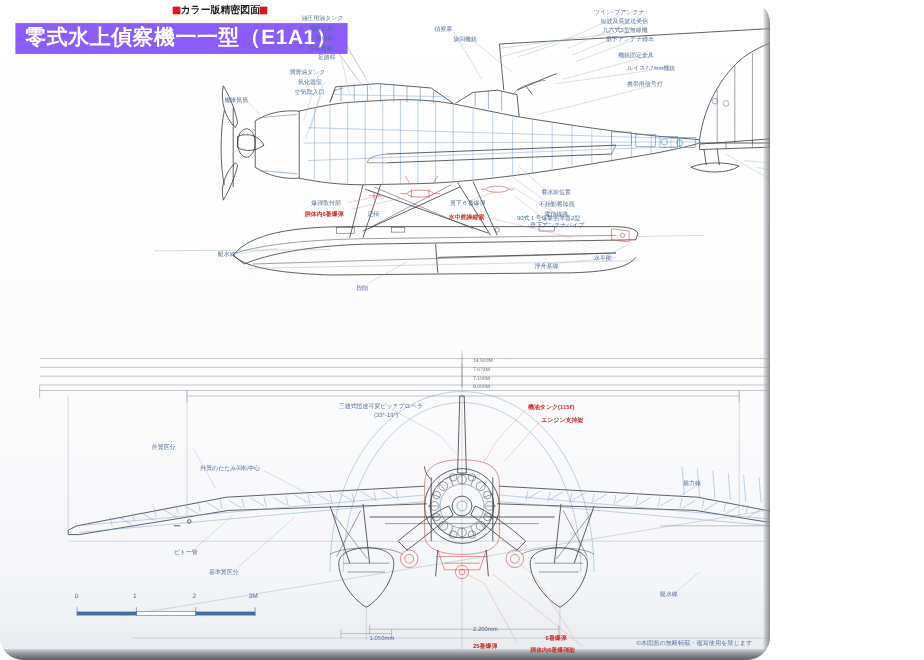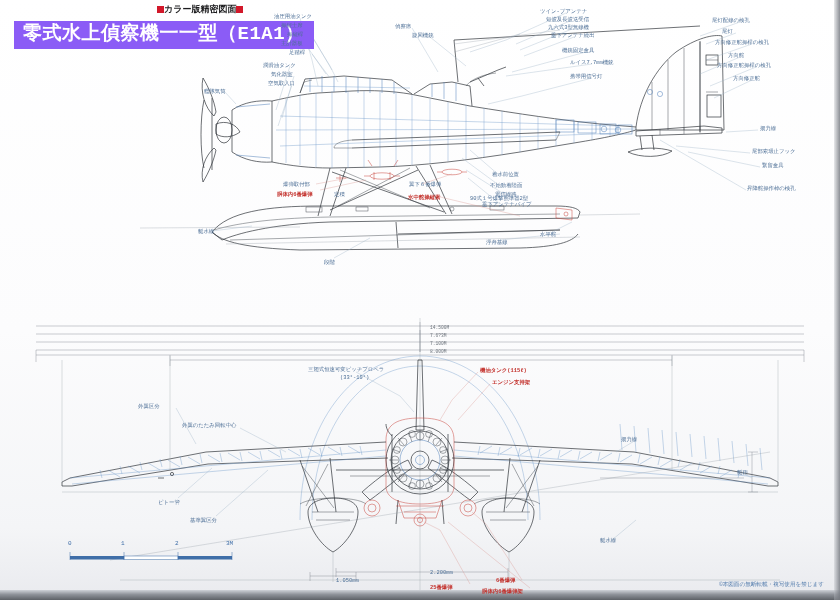--- a/index.html
+++ b/index.html
@@ -2,25 +2,26 @@
 <html><head>
 <meta charset="utf-8">
 <style>
   html, body {
     margin: 0;
     padding: 0;
     background: #ffffff;
   }
   #page {
     position: relative;
-    width: 840px;
+    width: 700px;
     height: 600px;
     background: #fdfdfd;
     overflow: hidden;
-    font-family: Liberation Mono, monospace;
+    font-family: Liberation Sans, sans-serif;
+    border-radius: 21px;
   }
   
   .paper {
     position: absolute;
     inset: 0;
     background:
       linear-gradient(180deg, #ffffff 0%, #fcfcfd 55%, #f4f5f7 88%, #e9eaee 100%);
   }
   .scan-edge-bottom {
     position: absolute;

